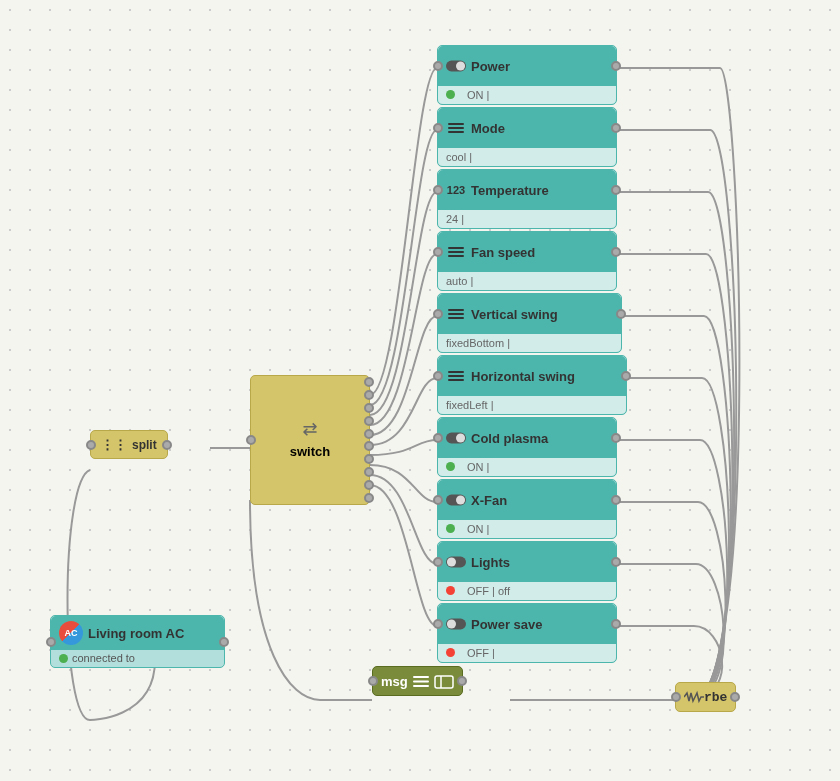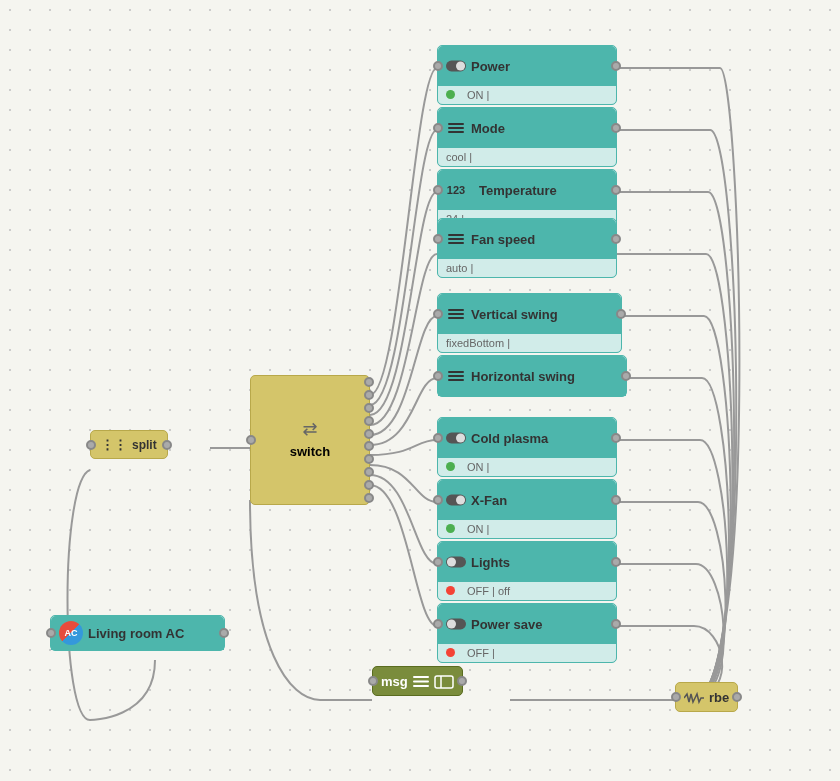--- a/index.html
+++ b/index.html
@@ -81,21 +81,21 @@
 
     
     .node-toggle .node-header { background: #4db6ac; }
     .node-toggle { background: #b2dfdb; border: 1px solid #4db6ac; }
 
     
     .node-list .node-header { background: #4db6ac; }
     .node-list { background: #b2dfdb; border: 1px solid #4db6ac; }
 
     
-    .node-number .node-header { background: #4db6ac; gap: 8px; }
+    .node-number .node-header { background: #4db6ac; }
     .node-number { background: #b2dfdb; border: 1px solid #4db6ac; }
 
     .icon-box {
       width: 20px;
       height: 16px;
       margin-right: 5px;
       display: inline-flex;
       align-items: center;
       justify-content: center;
       font-size: 11px;
@@ -188,21 +188,21 @@
     
     .rbe-node {
       position: absolute;
       background: #d4c56a;
       border: 1px solid #b8a84a;
       border-radius: 5px;
       z-index: 2;
       display: flex;
       align-items: center;
       padding: 5px 8px;
-      gap: 5px;
+      font-family: Liberation Mono, monospace;
     }
     .rbe-node .label {
       font-size: 13px;
       font-weight: 600;
       color: #333;
     }
 
     .ac-avatar {
       width: 24px;
       height: 24px;
@@ -360,21 +360,21 @@
     <div class="port left top-center"></div>
     <span class="icon-box" style="font-size:11px; font-weight:bold; color:#333;">123</span>
     <span>Temperature</span>
     <div class="port right top-center"></div>
   </div>
   <div class="node-status">
     <span>24 |</span>
   </div>
 </div>
 
-<div class="nr-node node-list" style="left:437px; top:218px; width:180px;">
+<div class="nr-node node-list" style="left:437px; top:231px; width:180px;">
   <div class="node-header">
     <div class="port left top-center"></div>
     <span class="icon-box">
       <svg width="16" height="12" viewBox="0 0 16 12">
           <rect x="0" y="1" width="16" height="2" rx="1" fill="#333"></rect>
           <rect x="0" y="5" width="16" height="2" rx="1" fill="#333"></rect>
           <rect x="0" y="9" width="16" height="2" rx="1" fill="#333"></rect>
         </svg>
     </span>
     <span>Fan speed</span>
@@ -409,20 +409,23 @@
     <span class="icon-box">
       <svg width="16" height="12" viewBox="0 0 16 12">
           <rect x="0" y="1" width="16" height="2" rx="1" fill="#333"></rect>
           <rect x="0" y="5" width="16" height="2" rx="1" fill="#333"></rect>
           <rect x="0" y="9" width="16" height="2" rx="1" fill="#333"></rect>
         </svg>
     </span>
     <span>Horizontal swing</span>
     <div class="port right top-center"></div>
   </div>
+  <div class="node-status">
+    <span>fixedLeft |</span>
+  </div>
 </div>
 
 <div class="nr-node node-toggle" style="left:437px; top:417px; width:180px;">
   <div class="node-header">
     <div class="port left top-center"></div>
     <span class="icon-box">
       <svg width="22" height="12" viewBox="0 0 22 12">
           <rect x="0" y="0" width="22" height="12" rx="6" fill="#555"></rect>
           <circle cx="16" cy="6" r="5" fill="#ddd"></circle>
         </svg>
@@ -489,20 +492,24 @@
     <span>OFF |</span>
   </div>
 </div>
 
 <div class="ac-node" style="left:50px; top:615px; width:175px;">
   <div class="node-header">
     <div class="port left top-center"></div>
     <div class="ac-avatar">AC</div>
     <span>Living room AC</span>
     <div class="port right top-center"></div>
+  </div>
+  <div class="node-status">
+    <div class="status-dot green"></div>
+    <span>connected to</span>
   </div>
 </div>
 
 <div class="msg-node" style="left:372px; top:666px;">
   <div class="port left top-center"></div>
   <span class="label">msg</span>
 
   <span>
     <svg width="16" height="14" viewBox="0 0 16 14" style="vertical-align:middle;">
       <rect x="0" y="1" width="16" height="2" rx="1" fill="#fff"></rect>

